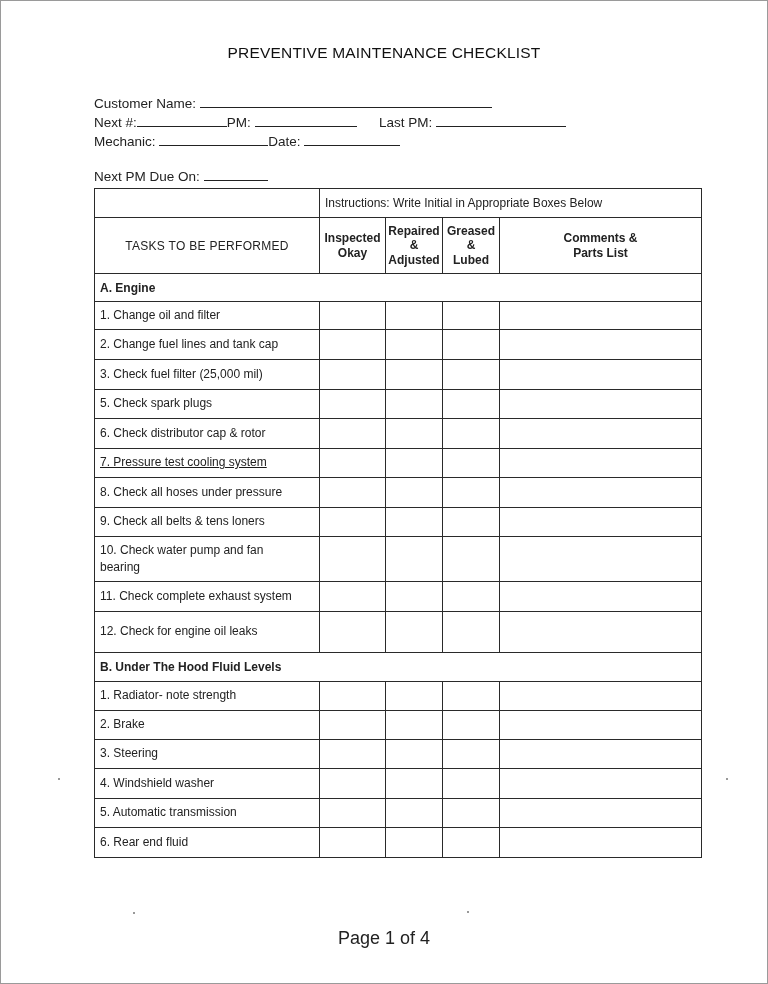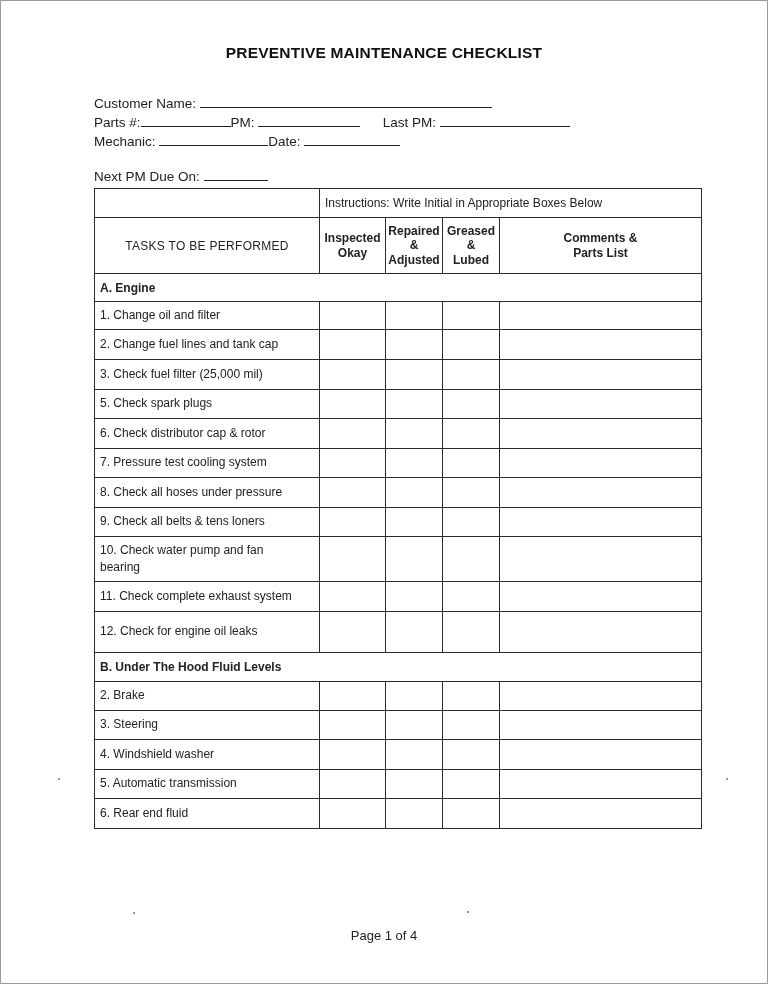--- a/index.html
+++ b/index.html
@@ -1,41 +1,41 @@
 <!DOCTYPE html>
 <html><head>
 <meta charset="utf-8">
 <style>
   html, body { margin:0; padding:0; }
   body { width:768px; height:984px; background:#ffffff; position:relative; overflow:hidden;
          font-family:"Liberation Sans", sans-serif; color:#1a1a1a; }
   .page-border { position:absolute; left:0; top:0; width:766px; height:982px; border:1px solid #9a9a9a; }
-  .title { position:absolute; left:0; width:768px; top:44px; text-align:center; font-size:15.5px; font-weight:bold; letter-spacing:0.2px; color:#111; }
+  .title { position:absolute; left:0; width:768px; top:44px; text-align:center; font-size:15.5px; font-weight:normal; letter-spacing:0.2px; color:#111; }
   .field-line { position:absolute; left:94px; font-size:13.5px; color:#222; white-space:pre; }
   .blank { display:inline-block; border-bottom:1px solid #222; height:12px; vertical-align:baseline; }
   table.grid { position:absolute; left:94px; top:188px; border-collapse:collapse; table-layout:fixed; width:607px; }
   table.grid td { border:1.3px solid #2a2a2a; padding:0; font-size:12px; color:#222; vertical-align:middle; }
   .instr { font-size:9.5px; padding-left:5px !important; font-weight:normal; color:#333; }
   .hdr-task { font-size:13px; text-align:center; letter-spacing:0.3px; color:#333; }
   .hdr-col { font-size:10.5px; text-align:center; line-height:14.5px; font-weight:bold; color:#333; }
   .sect { font-weight:bold; font-size:12.5px; padding-left:5px !important; }
   .task-text { padding-left:5px; line-height:17px; }
-  .footer { position:absolute; left:0; width:768px; top:928px; text-align:center; font-size:13px; color:#222; }
+  .footer { position:absolute; left:0; width:768px; top:928px; text-align:center; font-size:18px; color:#222; }
   .speck { position:absolute; width:2px; height:2px; background:#777; border-radius:1px; }
 </style>
 </head>
 <body>
 
 <div class="page-border"></div>
 
 <div class="title">PREVENTIVE MAINTENANCE CHECKLIST</div>
 
 <div class="field-line" style="top:95px;"><span>Customer Name:</span> <span class="blank" style="width:292px;"></span></div>
 
-<div class="field-line" style="top:114px;"><span>Parts #:</span><span class="blank" style="width:90px;"></span><span>PM:</span> <span class="blank" style="width:102px;"></span>      <span>Last PM:</span> <span class="blank" style="width:130px;"></span></div>
+<div class="field-line" style="top:114px;"><span>Next #:</span><span class="blank" style="width:90px;"></span><span>PM:</span> <span class="blank" style="width:102px;"></span>      <span>Last PM:</span> <span class="blank" style="width:130px;"></span></div>
 
 <div class="field-line" style="top:133px;"><span>Mechanic:</span> <span class="blank" style="width:109px;"></span><span>Date:</span> <span class="blank" style="width:96px;"></span></div>
 
 <div class="field-line" style="top:168px;"><span>Next PM Due On:</span> <span class="blank" style="width:64px;"></span></div>
 
 <table class="grid">
   <colgroup>
     <col style="width:225px">
       <col style="width:66px">
       <col style="width:57px">
@@ -97,21 +97,21 @@
       </tr>
       <tr style="height: 29.5px;">
         <td>
           <div class="task-text">6.  Check distributor cap &amp; rotor</div>
         </td>
         <td></td>
         <td></td>
         <td></td>
         <td></td>
       </tr>
-      <tr style="height: 29.5px;">
+      <tr style="height: 29.5px; text-decoration: underline;">
         <td>
           <div class="task-text">7.  Pressure test cooling system</div>
         </td>
         <td></td>
         <td></td>
         <td></td>
         <td></td>
       </tr>
       <tr style="height: 29.5px;">
         <td>
@@ -153,20 +153,29 @@
         <td>
           <div class="task-text">12. Check for engine oil leaks</div>
         </td>
         <td></td>
         <td></td>
         <td></td>
         <td></td>
       </tr>
       <tr style="height: 29px;">
         <td colspan="5" class="sect">B. Under The Hood Fluid Levels</td>
+      </tr>
+      <tr style="height: 29px;">
+        <td>
+          <div class="task-text">1. Radiator- note strength</div>
+        </td>
+        <td></td>
+        <td></td>
+        <td></td>
+        <td></td>
       </tr>
       <tr style="height: 29px;">
         <td>
           <div class="task-text">2. Brake</div>
         </td>
         <td></td>
         <td></td>
         <td></td>
         <td></td>
       </tr>

